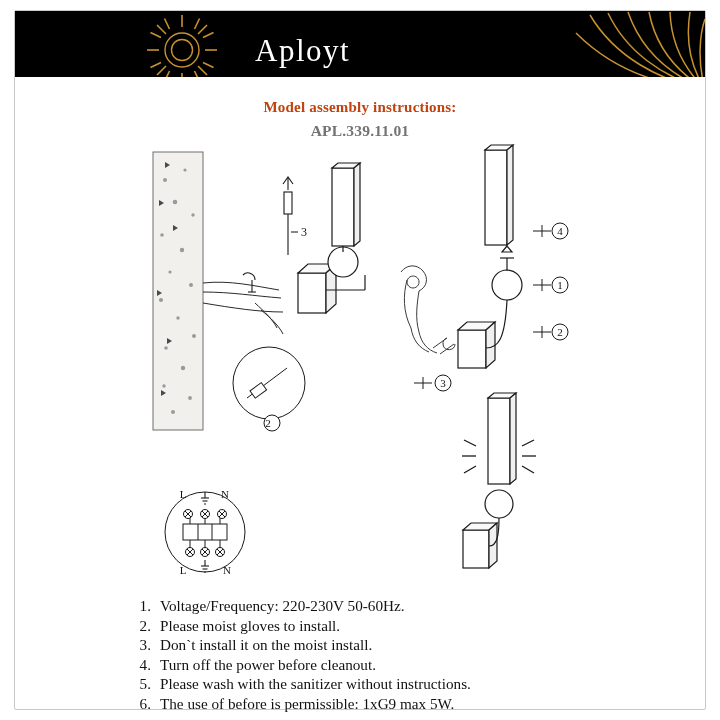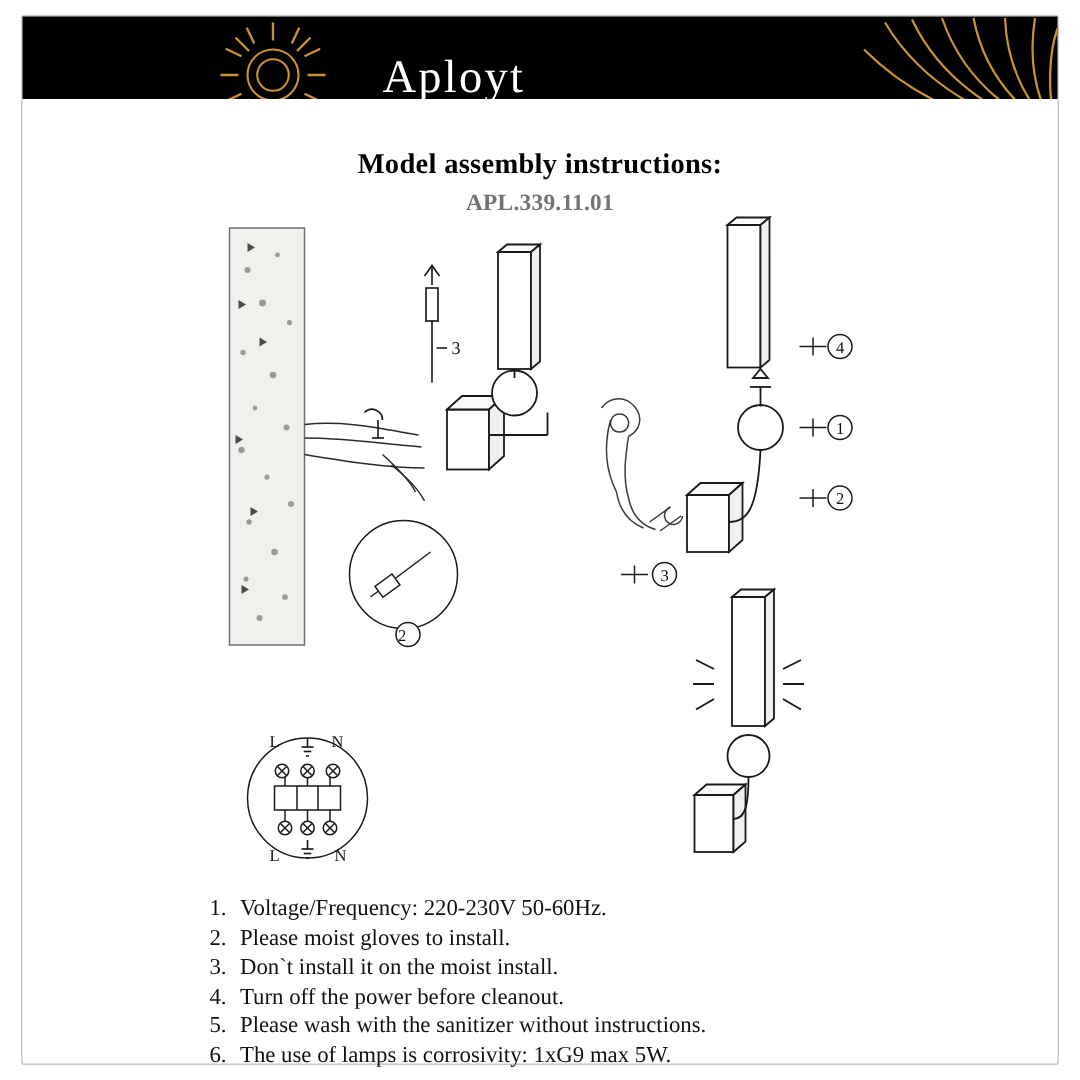--- a/index.html
+++ b/index.html
@@ -31,21 +31,21 @@
     border-radius: 2px;
     box-sizing: border-box;
   }
 
   
   .banner {
     position: absolute;
     left: 15px;
     top: 11px;
     width: 690px;
-    height: 55px;
+    height: 66px;
     background: #000000;
     overflow: hidden;
   }
   .banner-inner {
     position: relative;
     width: 100%;
     height: 100%;
   }
   .brand-name {
     position: absolute;
@@ -74,23 +74,23 @@
   
   .title-block {
     position: absolute;
     left: 0;
     top: 99px;
     width: 720px;
     text-align: center;
   }
   .title-line1 {
     font-family: "Liberation Serif", serif;
-    font-size: 19px;
+    font-size: 15px;
     font-weight: bold;
-    color: #000000;
+    color: #c2410c;
     letter-spacing: .2px;
   }
   .title-line2 {
     margin-top: 6px;
     font-family: "Liberation Serif", serif;
     font-size: 15.5px;
     font-weight: bold;
     color: #737373;
     letter-spacing: .2px;
   }
@@ -405,18 +405,18 @@
     <div class="note-row">
       <span class="note-num">4.</span>
       <span class="note-text">Turn off the power before cleanout.</span>
     </div>
     <div class="note-row">
       <span class="note-num">5.</span>
       <span class="note-text">Please wash with the sanitizer without instructions.</span>
     </div>
     <div class="note-row">
       <span class="note-num">6.</span>
-      <span class="note-text">The use of lamps is corrosivity: 1xG9 max 5W.</span>
+      <span class="note-text">The use of before is permissible: 1xG9 max 5W.</span>
     </div>
 
   </div>
 
 </div>
 
 </body></html>

